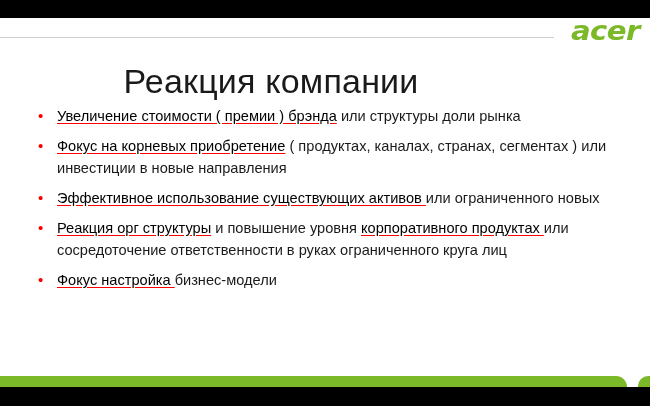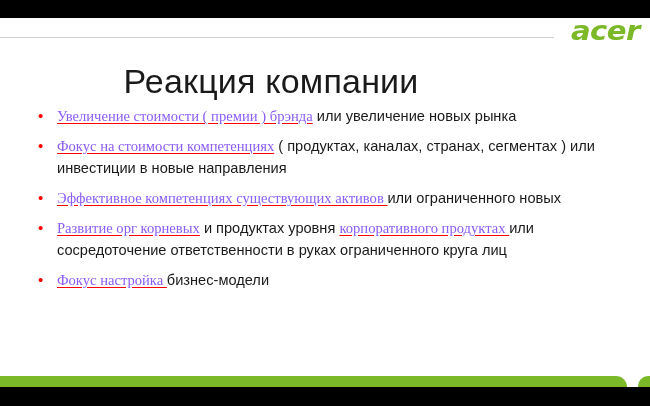--- a/index.html
+++ b/index.html
@@ -85,25 +85,24 @@
     padding-left: 4px;
     box-sizing: border-box;
   }
   .bullet-text {
     flex: 1 1 auto;
     font-size: 14.6px;
     line-height: 22px;
     color: #1a1a1a;
   }
   .seg-red {
-    color: #8b5cf6;
+    color: #000000;
     text-decoration: underline;
     text-decoration-color: #ff0000;
     text-underline-offset: 2px;
-    font-family: Liberation Serif, serif;
   }
   .seg-black {
     color: #1a1a1a;
     text-decoration: none;
   }
 
   
   .bottom-green {
     position: absolute;
     left: 0;
@@ -138,33 +137,33 @@
 
 <div class="header-rule"></div>
 
 <div class="brand-logo">acer</div>
 
 <h1 class="slide-title">Реакция компании</h1>
 
 <div class="bullet-list">
     <div class="bullet-item">
       <span class="bullet-marker">•</span>
-      <span class="bullet-text"><span class="seg-red">Увеличение стоимости ( премии ) брэнда</span><span class="seg-black"> или увеличение новых рынка</span></span>
+      <span class="bullet-text"><span class="seg-red">Увеличение стоимости ( премии ) брэнда</span><span class="seg-black"> или структуры доли рынка</span></span>
     </div>
     <div class="bullet-item">
       <span class="bullet-marker">•</span>
-      <span class="bullet-text"><span class="seg-red">Фокус на стоимости компетенциях</span><span class="seg-black"> ( продуктах, каналах, странах, сегментах ) или инвестиции в новые направления</span></span>
+      <span class="bullet-text"><span class="seg-red">Фокус на корневых приобретение</span><span class="seg-black"> ( продуктах, каналах, странах, сегментах ) или инвестиции в новые направления</span></span>
     </div>
     <div class="bullet-item">
       <span class="bullet-marker">•</span>
-      <span class="bullet-text"><span class="seg-red">Эффективное компетенциях существующих активов </span><span class="seg-black">или ограниченного новых</span></span>
+      <span class="bullet-text"><span class="seg-red">Эффективное использование существующих активов </span><span class="seg-black">или ограниченного новых</span></span>
     </div>
     <div class="bullet-item">
       <span class="bullet-marker">•</span>
-      <span class="bullet-text"><span class="seg-red">Развитие орг корневых</span><span class="seg-black"> и продуктах уровня </span><span class="seg-red">корпоративного продуктах </span><span class="seg-black">или сосредоточение ответственности в руках ограниченного круга лиц</span></span>
+      <span class="bullet-text"><span class="seg-red">Реакция орг структуры</span><span class="seg-black"> и повышение уровня </span><span class="seg-red">корпоративного продуктах </span><span class="seg-black">или сосредоточение ответственности в руках ограниченного круга лиц</span></span>
     </div>
     <div class="bullet-item">
       <span class="bullet-marker">•</span>
       <span class="bullet-text"><span class="seg-red">Фокус настройка </span><span class="seg-black">бизнес-модели</span></span>
     </div>
   </div>
 
 <div class="bottom-green"></div>
 <div class="bottom-green-tab"></div>
 <div class="bottom-black"></div>

